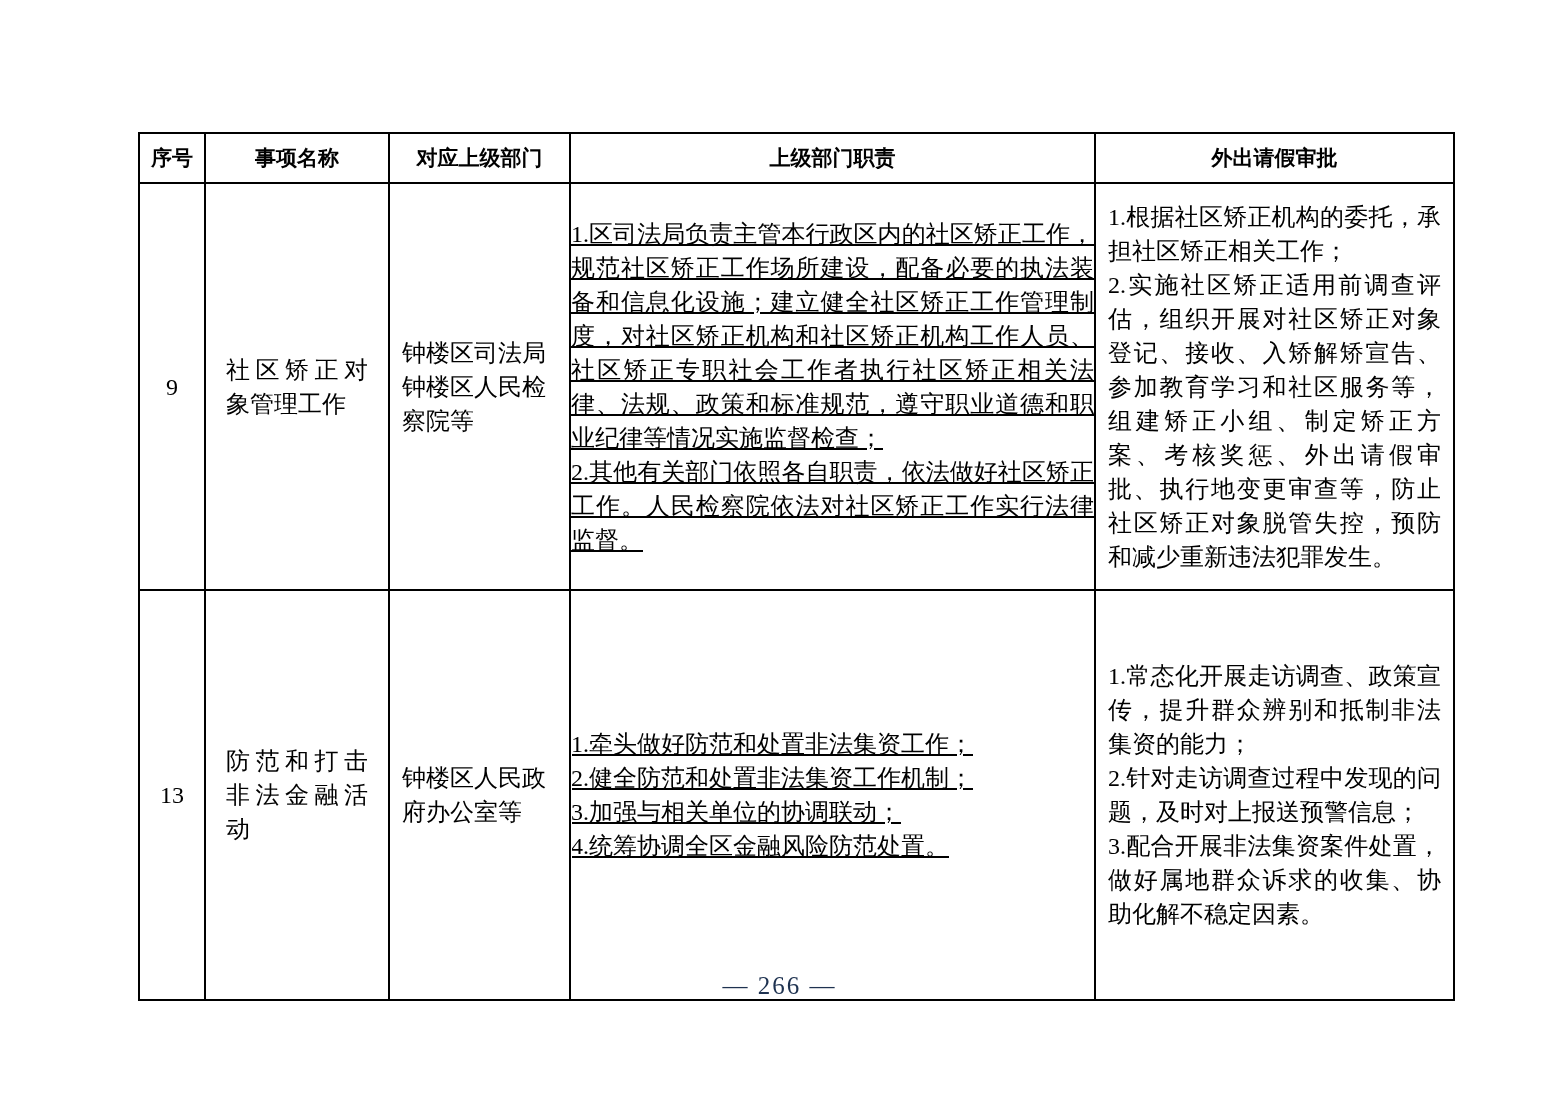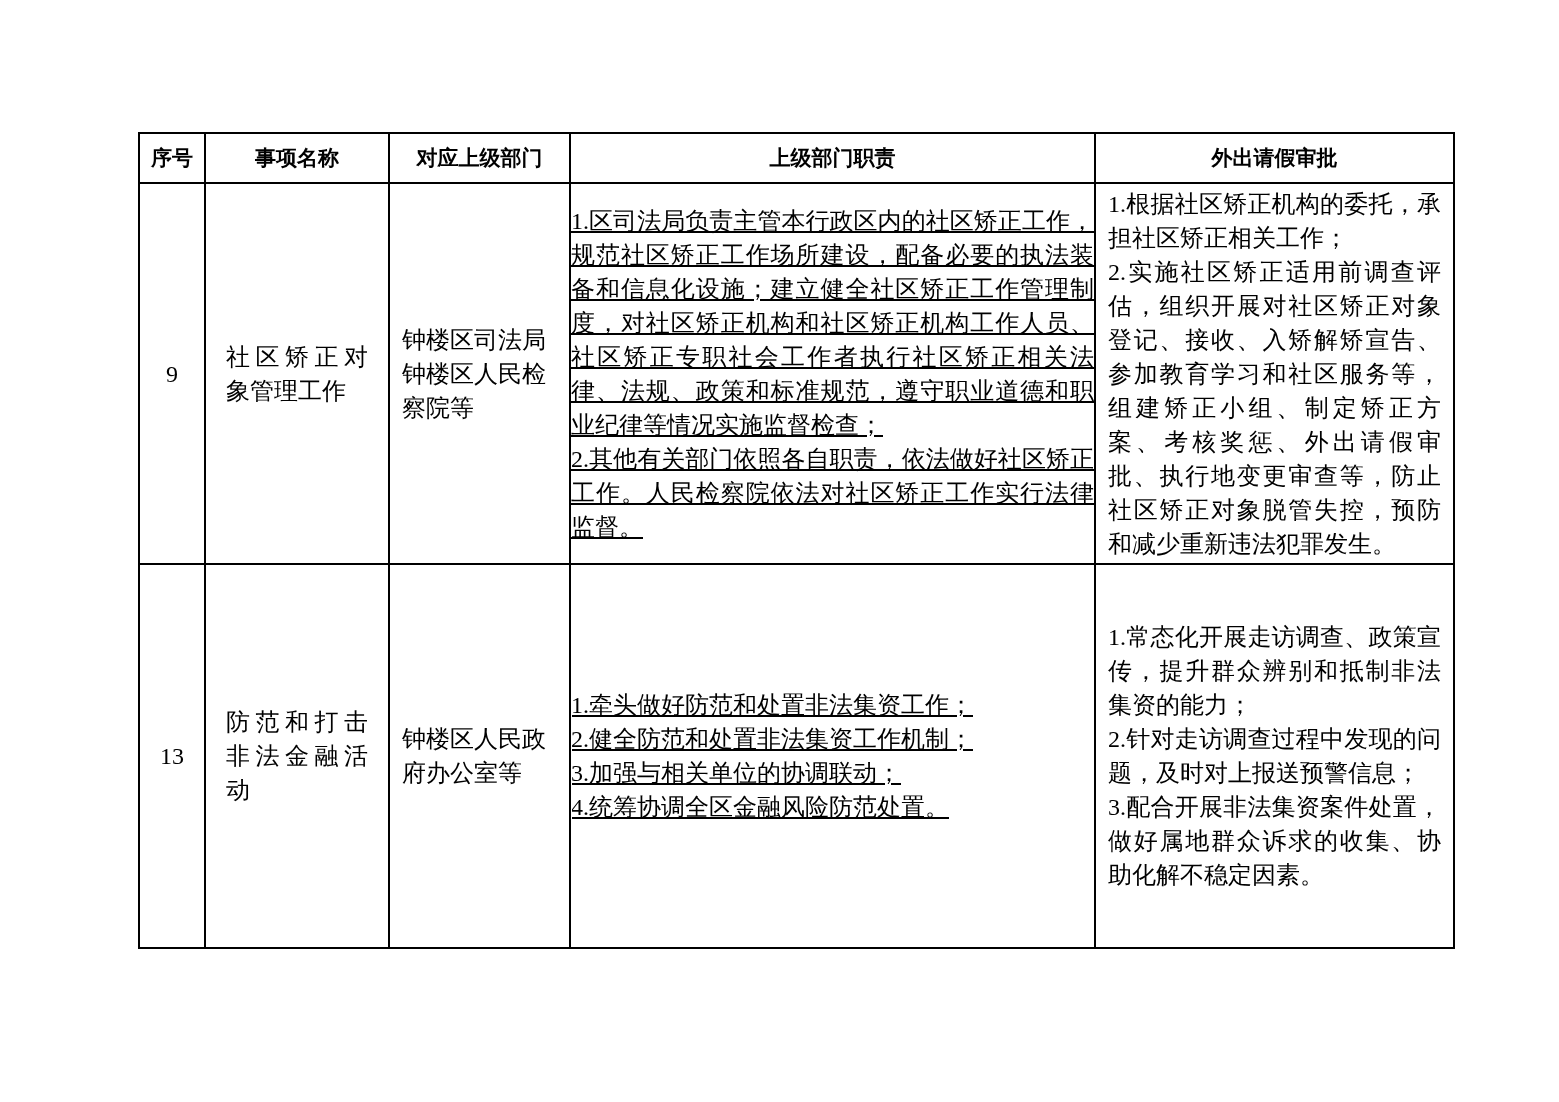--- a/index.html
+++ b/index.html
@@ -51,21 +51,21 @@
   td.cell-index {
     text-align: center;
     padding: 0;
   }
   td.cell-name {
     text-align: justify;
     padding: 0 20px;
   }
   td.cell-dept {
     text-align: left;
-    padding: 0 12px;
+    padding: 13px 12px;
   }
   td.cell-superior {
     text-align: justify;
     padding: 0 0;
     text-decoration: underline;
   }
   td.cell-street {
     text-align: justify;
     padding: 0 12px;
   }
@@ -122,14 +122,15 @@
 2.健全防范和处置非法集资工作机制；
 3.加强与相关单位的协调联动；
 4.统筹协调全区金融风险防范处置。</td>
         <td class="cell-street">1.常态化开展走访调查、政策宣传，提升群众辨别和抵制非法集资的能力；
 2.针对走访调查过程中发现的问题，及时对上报送预警信息；
 3.配合开展非法集资案件处置，做好属地群众诉求的收集、协助化解不稳定因素。</td>
       </tr>
     </tbody>
   </table>
 
+  <div class="footer">— 266 —</div>
 
 </div>
 
 </body></html>

